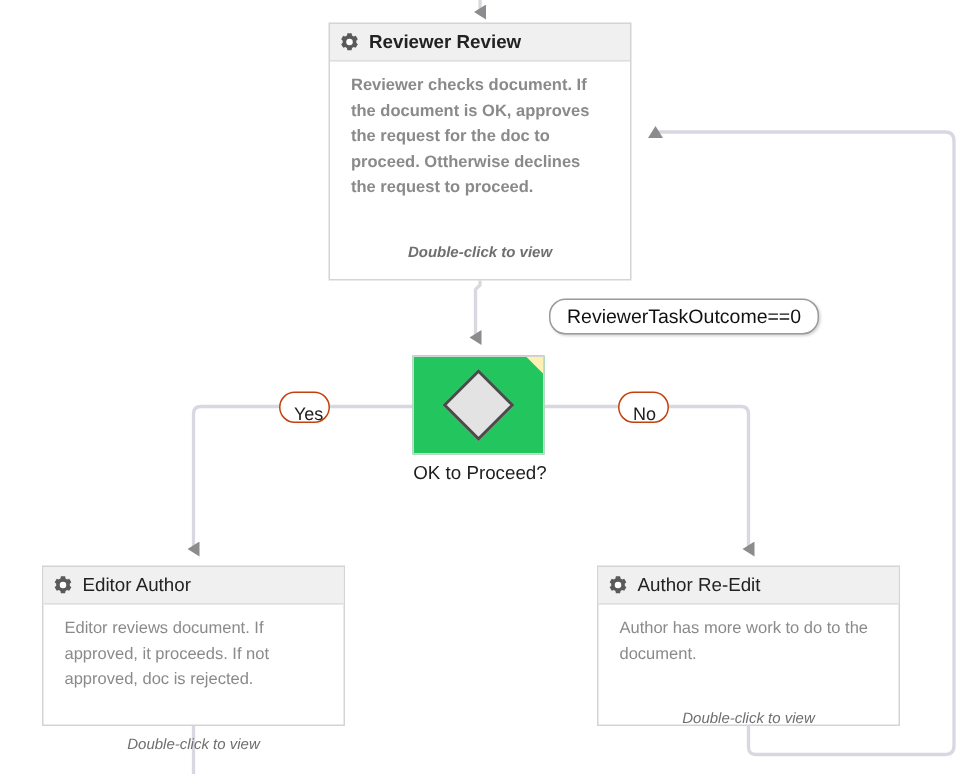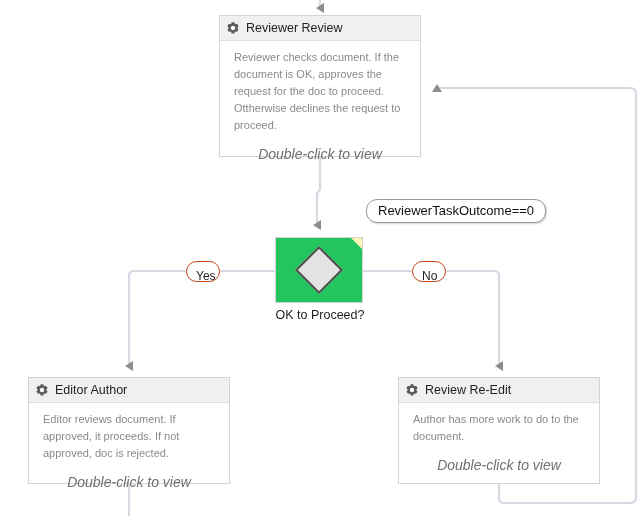--- a/index.html
+++ b/index.html
@@ -53,25 +53,25 @@
   .node-body {
     padding: 8px 14px 6px 14px;
     box-sizing: border-box;
   }
   .node-desc {
     font-size: 11px;
     line-height: 17px;
     color: #8a8a8a;
   }
   .node-hint {
-    font-size: 14px;
+    font-size: 10px;
     color: #6f6f6f;
     font-style: italic;
     text-align: center;
-    margin-top: 12px;
+    margin-top: 29px;
   }
 
   
   .gear-icon {
     width: 14px;
     height: 14px;
     display: inline-block;
     flex: 0 0 auto;
   }
 
@@ -173,21 +173,21 @@
 
       <path d="M363,271 L412,271"></path>
       <path d="M446,271 L494,271 Q499,271 499,276 L499,366" marker-end="url(#arrow)"></path>
 
       <path d="M129,484 L129,520"></path>
 
       <path d="M499,484 L499,498 Q499,503 504,503 L630,503 Q636,503 636,497 L636,94 Q636,88 630,88 L437,88" marker-end="url(#arrowleft)"></path>
     </g>
   </svg>
 
-  <div class="node" style="left:219px; top:15px; width:202px; height:142px;">
+  <div class="node" style="left:219px; top:15px; width:202px; height:172px;font-weight:bold;">
     <div class="node-header">
       <svg class="gear-icon" viewBox="0 0 16 16">
         <path fill="#5a5a5a" d="M6.4,1.4 h3.2 l0.35,1.6 a4.6,4.6 0 0 1 1.25,0.72 l1.55,-0.5 l1.6,2.76 l-1.2,1.1
                  a4.6,4.6 0 0 1 0,1.44 l1.2,1.1 l-1.6,2.76 l-1.55,-0.5 a4.6,4.6 0 0 1 -1.25,0.72
                  l-0.35,1.6 h-3.2 l-0.35,-1.6 a4.6,4.6 0 0 1 -1.25,-0.72 l-1.55,0.5 l-1.6,-2.76
                  l1.2,-1.1 a4.6,4.6 0 0 1 0,-1.44 l-1.2,-1.1 l1.6,-2.76 l1.55,0.5
                  a4.6,4.6 0 0 1 1.25,-0.72 z"></path>
         <circle cx="8" cy="8" r="2.5" fill="#ffffff"></circle>
       </svg>
       <span class="title">Reviewer Review</span>
@@ -230,21 +230,21 @@
   <div class="node" style="left:398px; top:377px; width:202px; height:107px;">
     <div class="node-header">
       <svg class="gear-icon" viewBox="0 0 16 16">
         <path fill="#5a5a5a" d="M6.4,1.4 h3.2 l0.35,1.6 a4.6,4.6 0 0 1 1.25,0.72 l1.55,-0.5 l1.6,2.76 l-1.2,1.1
                  a4.6,4.6 0 0 1 0,1.44 l1.2,1.1 l-1.6,2.76 l-1.55,-0.5 a4.6,4.6 0 0 1 -1.25,0.72
                  l-0.35,1.6 h-3.2 l-0.35,-1.6 a4.6,4.6 0 0 1 -1.25,-0.72 l-1.55,0.5 l-1.6,-2.76
                  l1.2,-1.1 a4.6,4.6 0 0 1 0,-1.44 l-1.2,-1.1 l1.6,-2.76 l1.55,0.5
                  a4.6,4.6 0 0 1 1.25,-0.72 z"></path>
         <circle cx="8" cy="8" r="2.5" fill="#ffffff"></circle>
       </svg>
-      <span class="title">Review Re-Edit</span>
+      <span class="title">Author Re-Edit</span>
     </div>
     <div class="node-body">
       <div class="node-desc">Author has more work to do to the document.</div>
       <div class="node-hint">Double-click to view</div>
     </div>
   </div>
 
 </div>
 
 </body></html>

